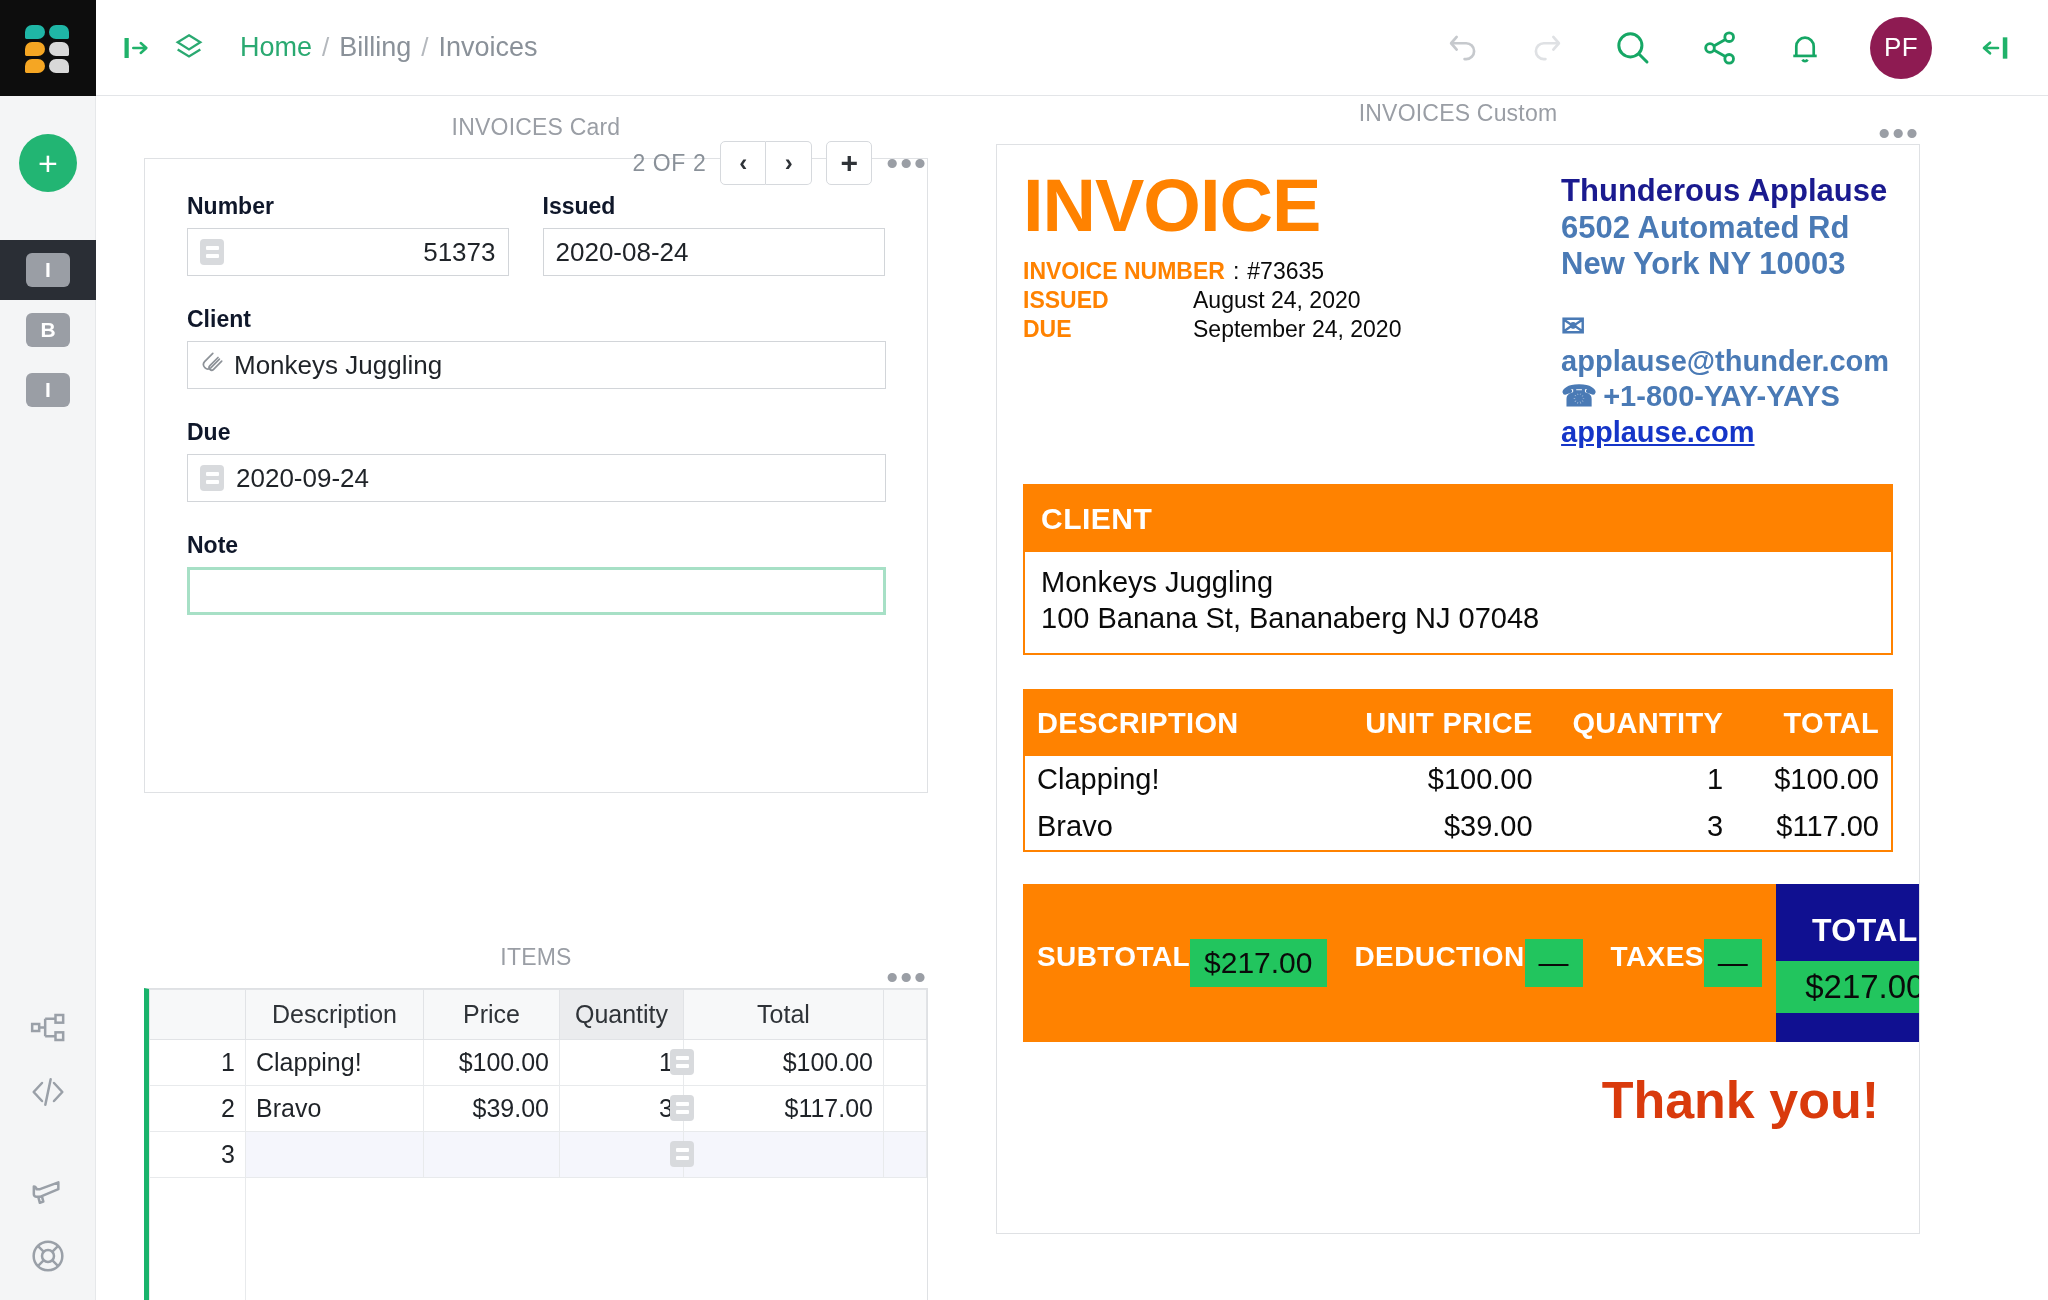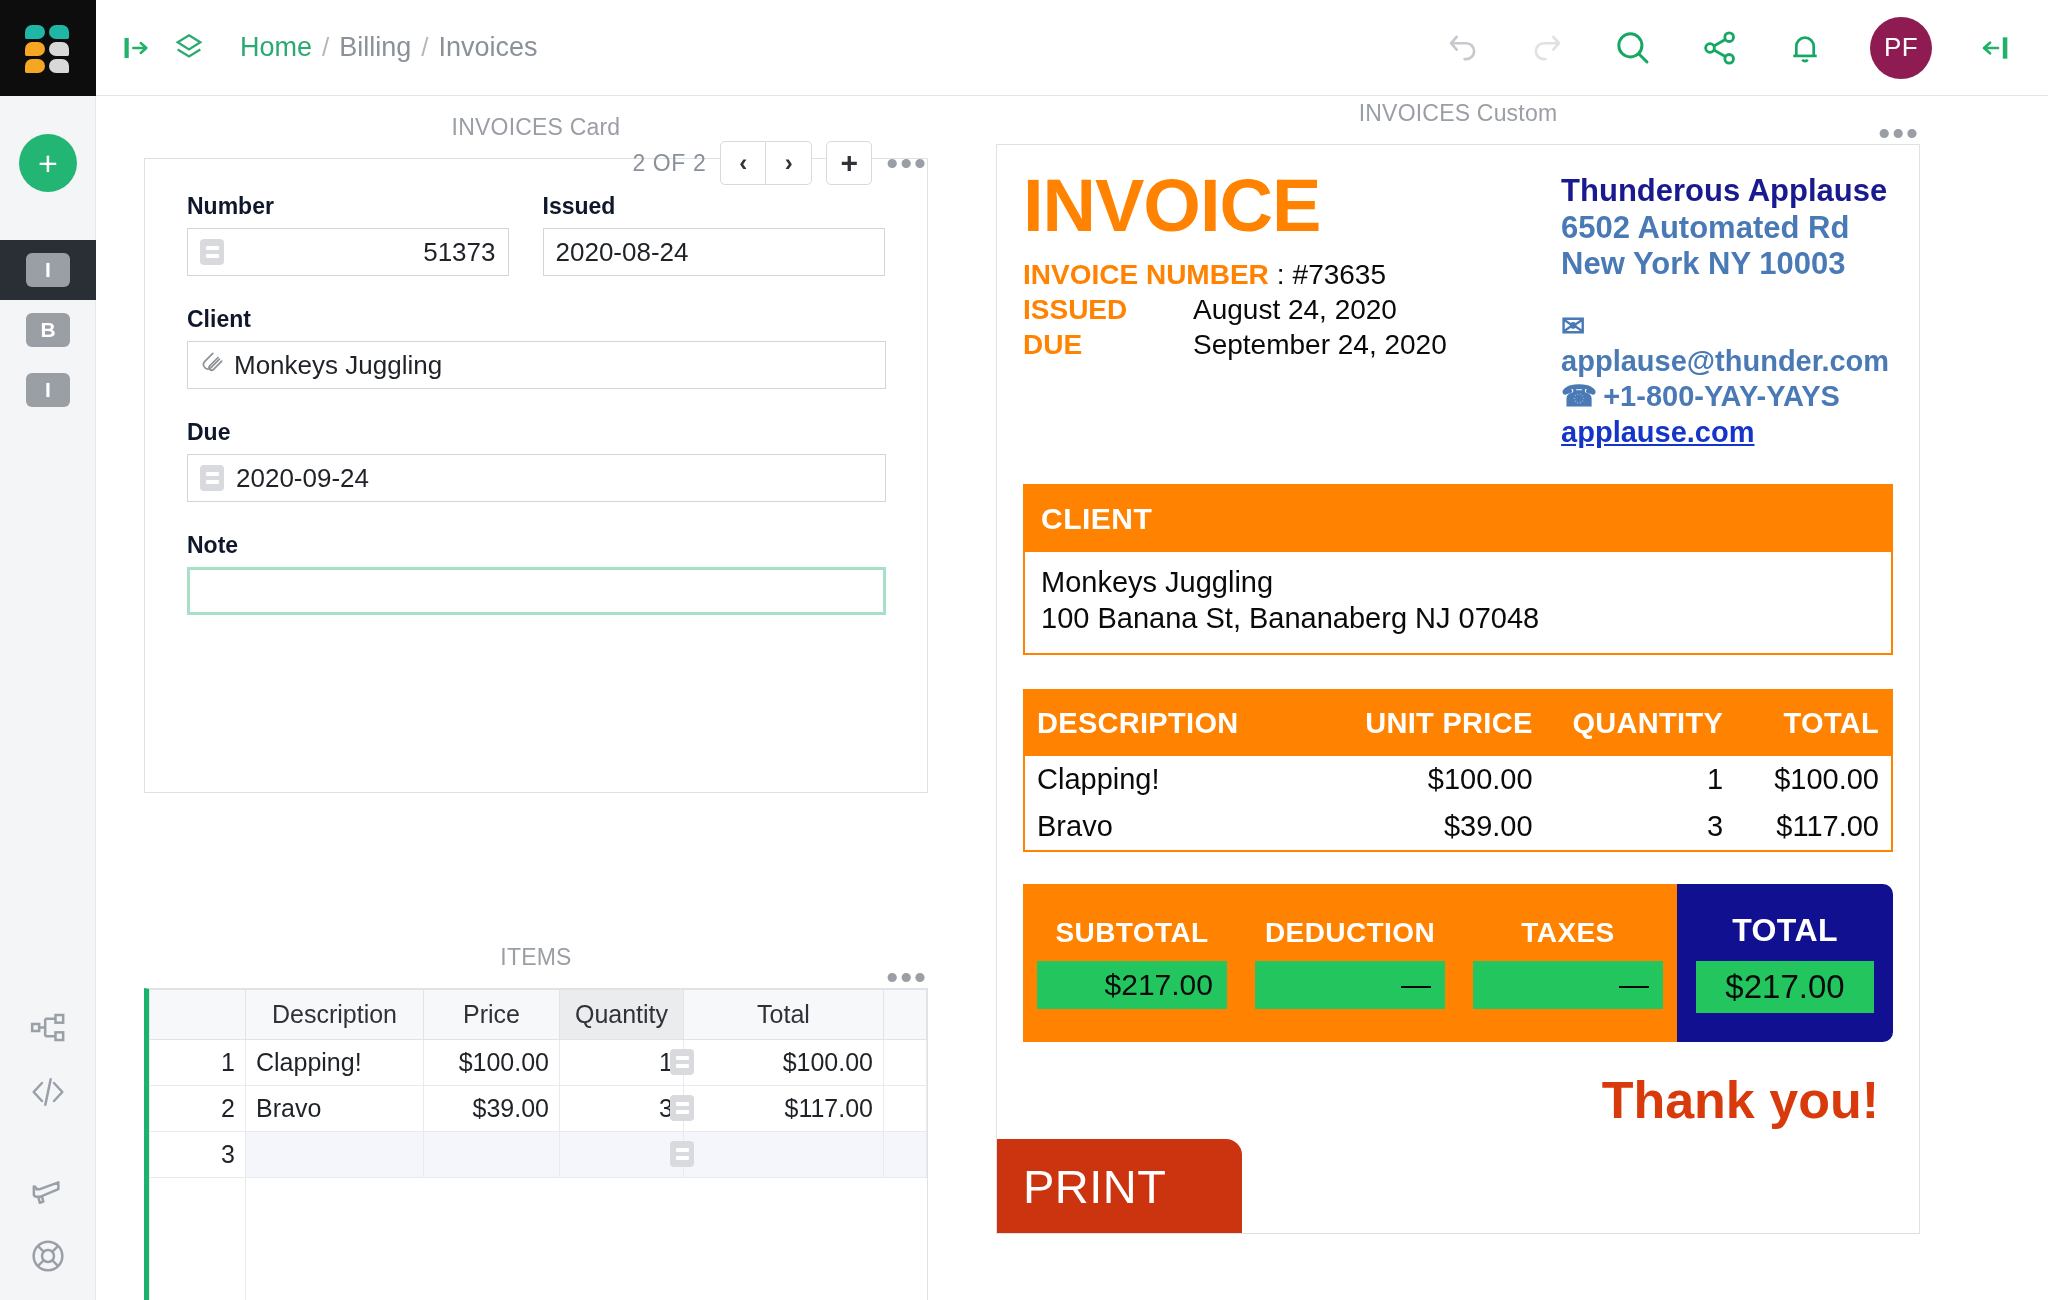--- a/index.html
+++ b/index.html
@@ -147,21 +147,21 @@
 
   
   .inv-panel { position: absolute; left: 900px; top: 4px; width: 924px; }
   .inv-doc {
     border: 1px solid #dfe1e4; background: #fff; height: 1090px;
     padding: 24px 26px 0 26px; position: relative; overflow: hidden;
   }
   .inv-top { display: flex; }
   .inv-left { width: 600px; }
   .inv-title { color: #ff8200; font-size: 74px; font-weight: bold; letter-spacing: -1px; line-height: 1.0; }
-  .inv-meta { margin-top: 14px; font-size: 28px; line-height: 1.25; }
+  .inv-meta { margin-top: 14px; font-size: 23px; line-height: 1.25; }
   .ml { color: #ff8200; font-weight: bold; }
   .mv { color: #0a0a0a; }
   .meta-line { display: flex; }
   .meta-k2 { width: 170px; color: #ff8200; font-weight: bold; }
   .inv-right { margin-left: auto; text-align: left; padding-top: 4px; }
   .co-name { color: #1a1a8f; font-size: 31px; font-weight: bold; line-height: 1.18; }
   .co-addr { color: #4a7ab5; font-size: 31px; font-weight: bold; line-height: 1.18; }
   .co-contact { margin-top: 26px; color: #4a7ab5; font-size: 29px; font-weight: bold; line-height: 1.22; }
   .co-contact .gi { display: inline-block; width: 34px; color: #4a7ab5; }
   .co-link { color: #1535c8; font-size: 29px; font-weight: bold; text-decoration: underline; cursor: pointer; }
@@ -179,21 +179,21 @@
   table.lines thead th.l { text-align: left; }
   table.lines tbody td { font-size: 29px; color: #0a0a0a; padding: 7px 12px; text-align: right; background: #fff; }
   table.lines tbody td.l { text-align: left; }
 
   .totals {
     margin-top: 32px; display: flex; height: 158px;
   }
   .totals-orange {
     flex: 1; background: #ff8200; display: flex; align-items: stretch;
   }
-  .tcell { flex: 1; display: flex; flex-direction: column; align-items: center; justify-content: center; padding: 0 14px; }
+  .tcell { flex: 1; display: flex; align-items: center; justify-content: center; padding: 0 14px; }
   .tlabel { color: #fff; font-size: 28px; font-weight: bold; letter-spacing: 0.4px; margin-bottom: 12px; }
   .tbox { background: #22c55e; width: 100%; height: 48px; display: flex; align-items: center; justify-content: flex-end; padding: 2px 14px; font-size: 30px; color: #0a0a0a; }
   .totals-navy {
     width: 216px; background: #101091; border-radius: 0 10px 10px 0;
     display: flex; flex-direction: column; align-items: center; justify-content: center;
   }
   .totals-navy .tlabel { font-size: 32px; }
   .totals-navy .tbox { font-size: 33px; justify-content: center; height: 52px; width: 178px; }
 
   .thankyou { text-align: right; color: #d93a0c; font-size: 52px; font-weight: bold; margin-top: 28px; padding-right: 14px; }
@@ -585,20 +585,17 @@
             </div>
           </div>
           <div class="totals-navy">
             <div class="tlabel">TOTAL</div>
             <div class="tbox">$217.00</div>
           </div>
         </div>
 
         <div class="thankyou">Thank you!</div>
 
-        <div class="print-btn">
-          <span>PRINT</span>
-        </div>
       </div>
     </div>
 
   </div>
 </div>
 
 </body></html>

